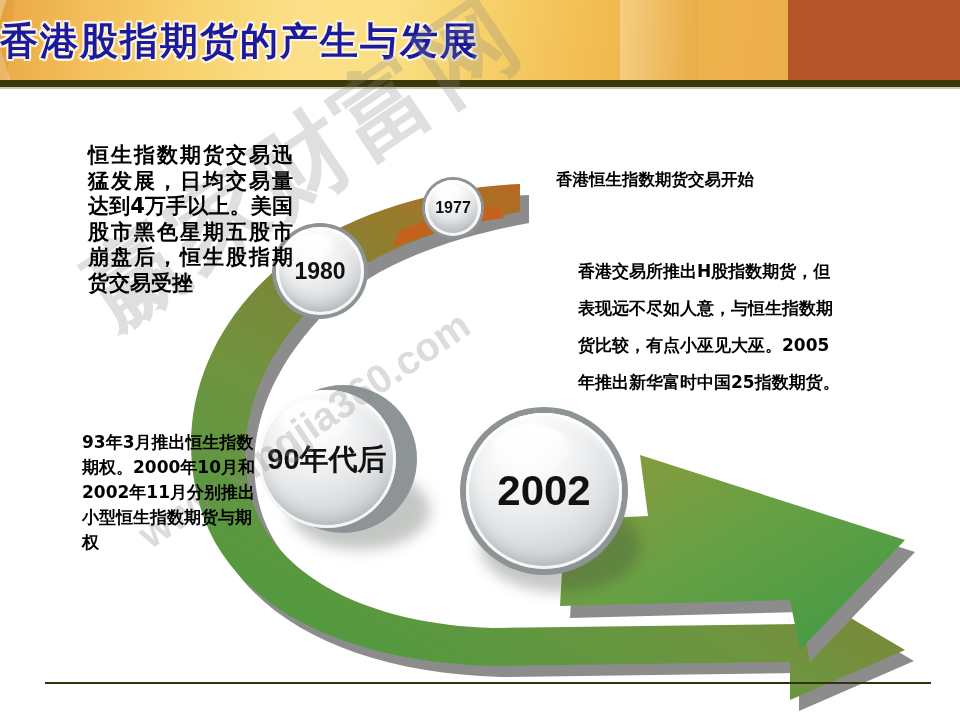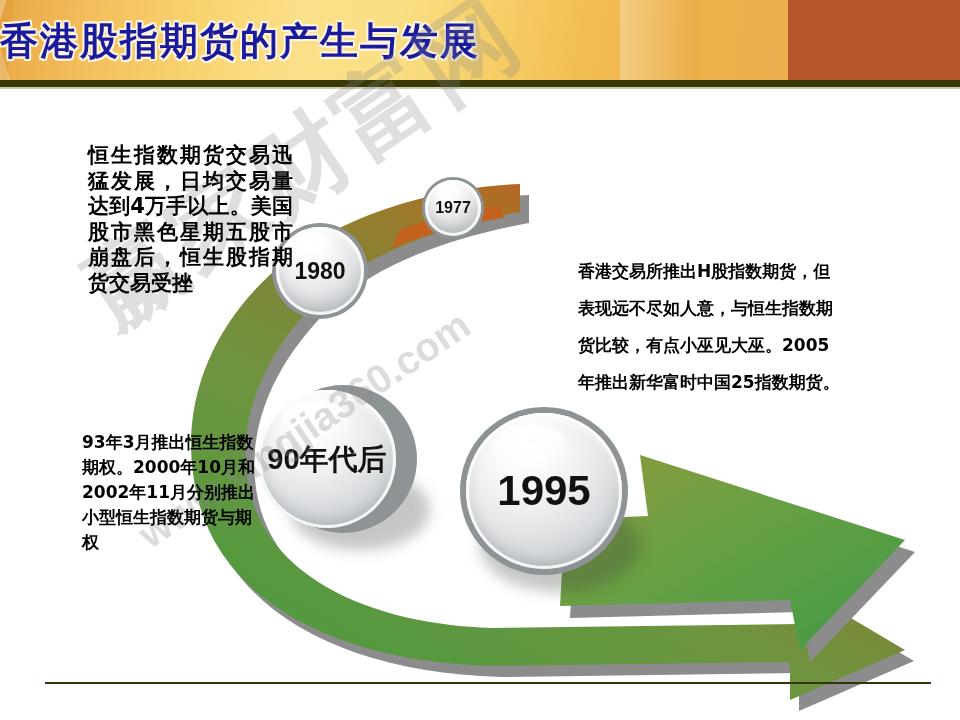--- a/index.html
+++ b/index.html
@@ -187,27 +187,28 @@
     <span>1980</span>
   </div>
 
   <div class="orb-ring" id="ring-90s"></div>
   <div class="orb" id="orb-90s">
     <span>90年代后</span>
   </div>
 
   <div class="orb-ring" id="ring-2003"></div>
   <div class="orb" id="orb-2003">
-    <span>1995</span>
+    <span>2002</span>
   </div>
 
   <div class="wm">
     <div class="wm-cn">赢家财富网</div>
     <div class="wm-url">www.yingjia360.com</div>
   </div>
 
   <div class="tb" id="txt-left-top">恒生指数期货交易迅猛发展，日均交易量达到4万手以上。美国股市黑色星期五股市崩盘后，恒生股指期货交易受挫</div>
   <div class="tb" id="txt-left-bottom">93年3月推出恒生指数期权。2000年10月和2002年11月分别推出小型恒生指数期货与期权</div>
+  <div class="tb" id="txt-right-top">香港恒生指数期货交易开始</div>
   <div class="tb" id="txt-right-body">香港交易所推出H股指数期货，但表现远不尽如人意，与恒生指数期货比较，有点小巫见大巫。2005年推出新华富时中国25指数期货。</div>
 
   <div class="footrule"></div>
 
 </div>
 
 </body></html>

